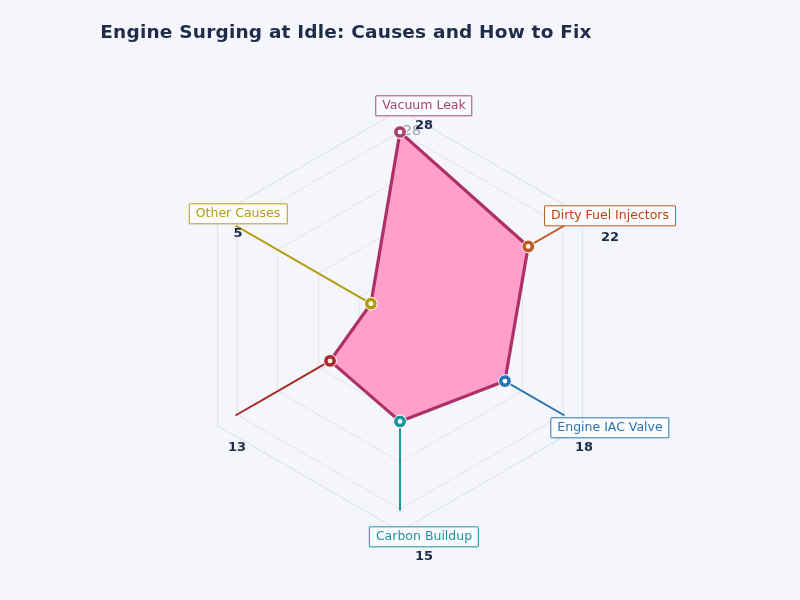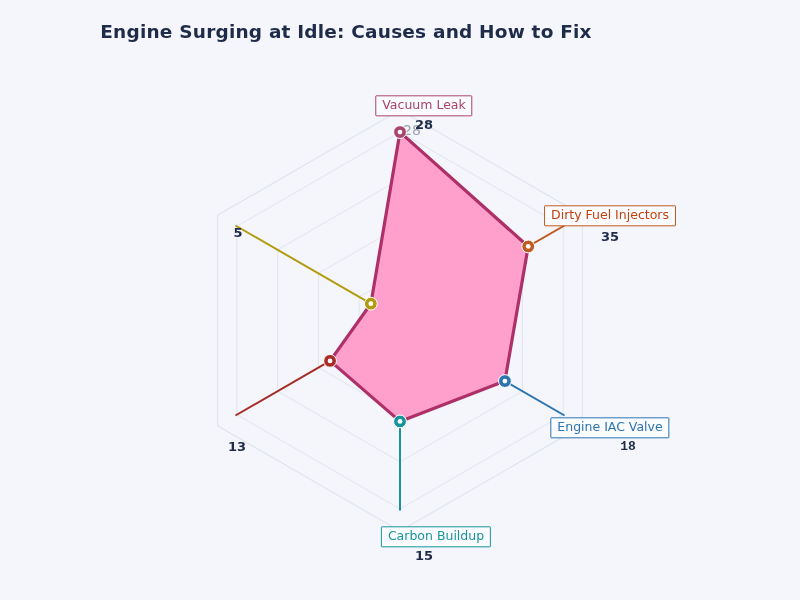--- a/index.html
+++ b/index.html
@@ -79,21 +79,22 @@
       <circle cx="330.05978839036874" cy="360.88" r="6.4" fill="#a82b27" stroke="#ffffff" stroke-width="1"></circle>
       <circle cx="330.05978839036874" cy="360.88" r="2.4" fill="#ffffff"></circle>
       <circle cx="370.85824516265365" cy="303.675" r="6.4" fill="#b39b10" stroke="#ffffff" stroke-width="1"></circle>
       <circle cx="370.85824516265365" cy="303.675" r="2.4" fill="#ffffff"></circle>
     </svg>
 
   <div id="label-layer">
       <div class="cat-box" style="left: 400px; top: 106px; color: rgb(168, 67, 108); border-color: rgb(168, 67, 108);">Vacuum Leak</div>
       <div class="val-label" style="left: 400px; top: 123.5px; color: rgb(30, 43, 73);">28</div>
       <div class="cat-box" style="left: 586px; top: 216px; color: #c2410c; border-color: rgb(192, 90, 32);">Dirty Fuel Injectors</div>
-      <div class="val-label" style="left: 586px; top: 235.5px; color: rgb(30, 43, 73);">35</div>
+      <div class="val-label" style="left: 586px; top: 235.5px; color: rgb(30, 43, 73);">22</div>
       <div class="cat-box" style="left: 586px; top: 428px; color: rgb(44, 116, 176); border-color: rgb(44, 116, 176);">Engine IAC Valve</div>
-      <div class="val-label" style="left: 604px; top: 445.5px; color: rgb(30, 43, 73); font-family: Liberation Mono, monospace;">18</div>
-      <div class="cat-box" style="left: 412px; top: 537px; color: rgb(23, 148, 156); border-color: rgb(23, 148, 156);">Carbon Buildup</div>
+      <div class="val-label" style="left: 560px; top: 445.5px; color: rgb(30, 43, 73);">18</div>
+      <div class="cat-box" style="left: 400px; top: 537px; color: rgb(23, 148, 156); border-color: rgb(23, 148, 156);">Carbon Buildup</div>
       <div class="val-label" style="left: 400px; top: 554.5px; color: rgb(30, 43, 73);">15</div>
       <div class="val-label" style="left: 213px; top: 445.5px; color: rgb(30, 43, 73);">13</div>
+      <div class="cat-box" style="left: 214px; top: 214px; color: rgb(179, 155, 16); border-color: rgb(179, 155, 16);">Other Causes</div>
       <div class="val-label" style="left: 214px; top: 231.5px; color: rgb(30, 43, 73);">5</div>
     </div>
 </div>
 
 </body></html>

